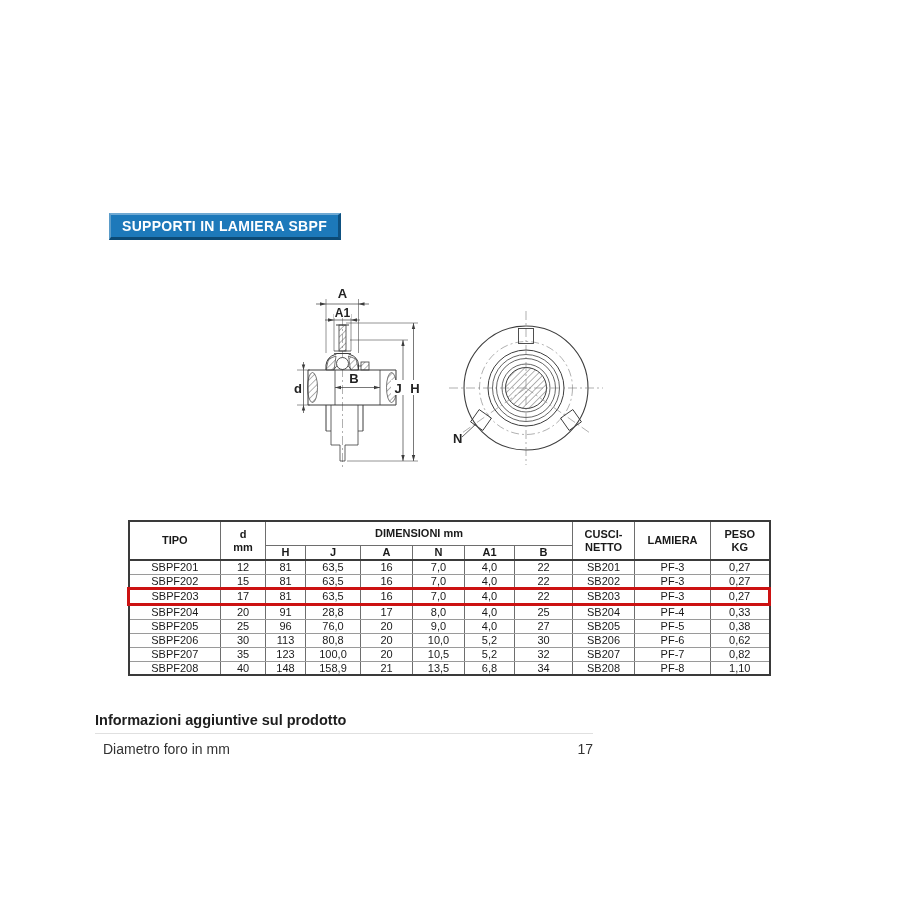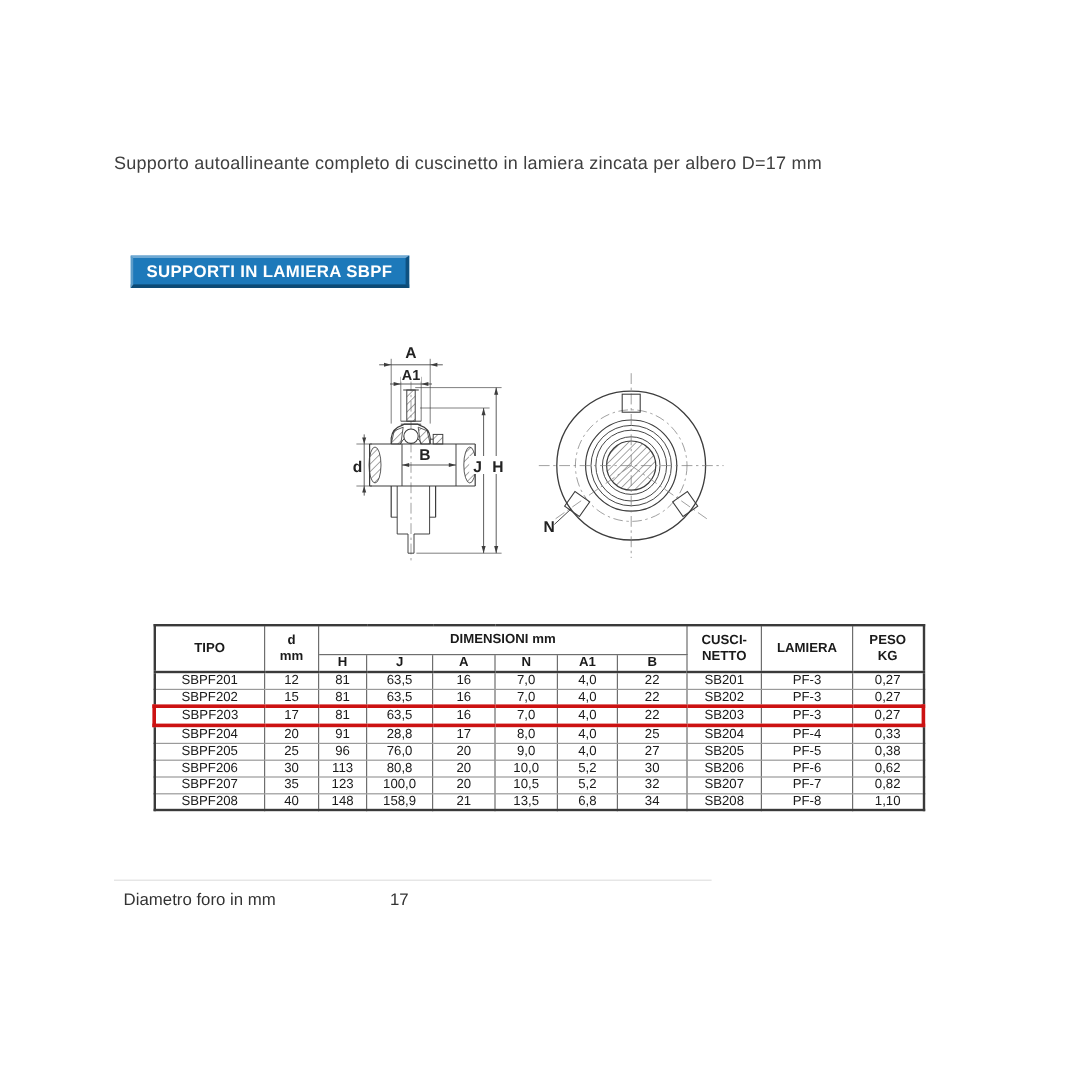--- a/index.html
+++ b/index.html
@@ -49,30 +49,30 @@
   .info-heading {
     position:absolute; left:95px; top:712px;
     font-size:14.5px; font-weight:bold; color:#1e1e1e;
   }
   .info-row {
     position:absolute; left:95px; top:733px; width:498px;
     border-top:1px solid #e0e0e0;
     padding:7px 0 6px 8px;
     font-size:14px; color:#333;
     display:flex;
+    justify-content:space-between;
   }
   .info-row .label { width:222px; }
   .info-row .value { }
 </style>
 </head>
 <body>
 
 <div id="canvas">
 
-  <div class="description">Supporto autoallineante completo di cuscinetto in lamiera zincata per albero D=17 mm</div>
 
   <div class="banner">SUPPORTI IN LAMIERA SBPF</div>
 
   <svg class="drawing" width="352" height="212" viewBox="0 0 352 212">
     <defs>
       <pattern id="hatch" width="4.5" height="4.5" patternUnits="userSpaceOnUse" patternTransform="rotate(45)">
         <line x1="0" y1="0" x2="0" y2="4.5" stroke="#5a5a5a" stroke-width="0.9"></line>
       </pattern>
     </defs>
     <g stroke="#3d3d3d" stroke-width="1" fill="none">
@@ -312,18 +312,19 @@
           <td>13,5</td>
           <td>6,8</td>
           <td>34</td>
           <td>SB208</td>
           <td>PF-8</td>
           <td>1,10</td>
         </tr>
       </tbody>
   </table>
 
+  <div class="info-heading">Informazioni aggiuntive sul prodotto</div>
   <div class="info-row">
     <span class="label">Diametro foro in mm</span>
     <span class="value">17</span>
   </div>
 
 </div>
 
 </body></html>

